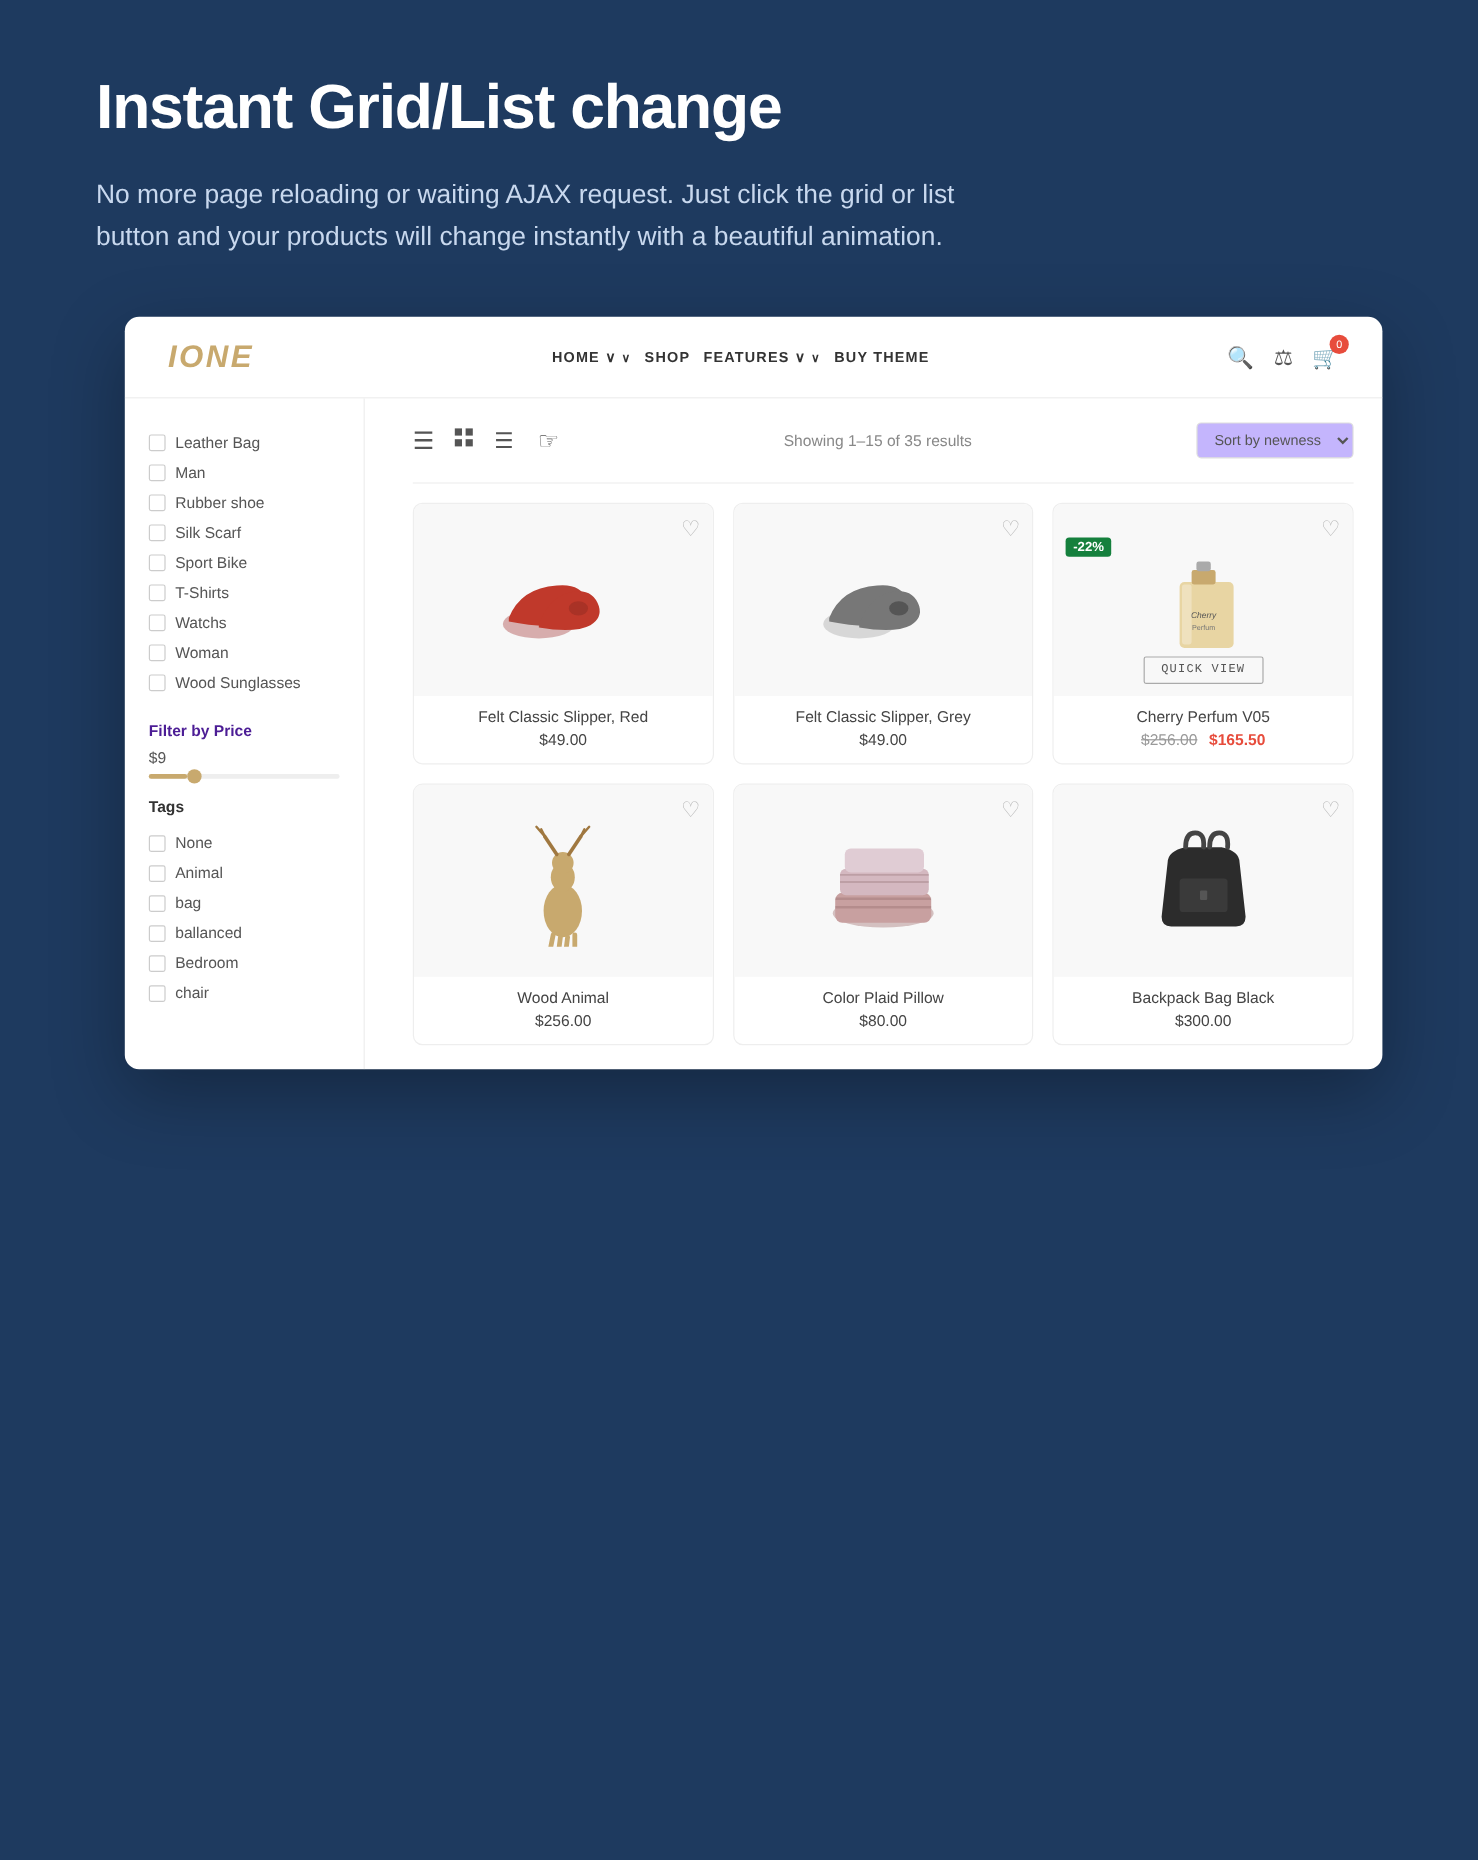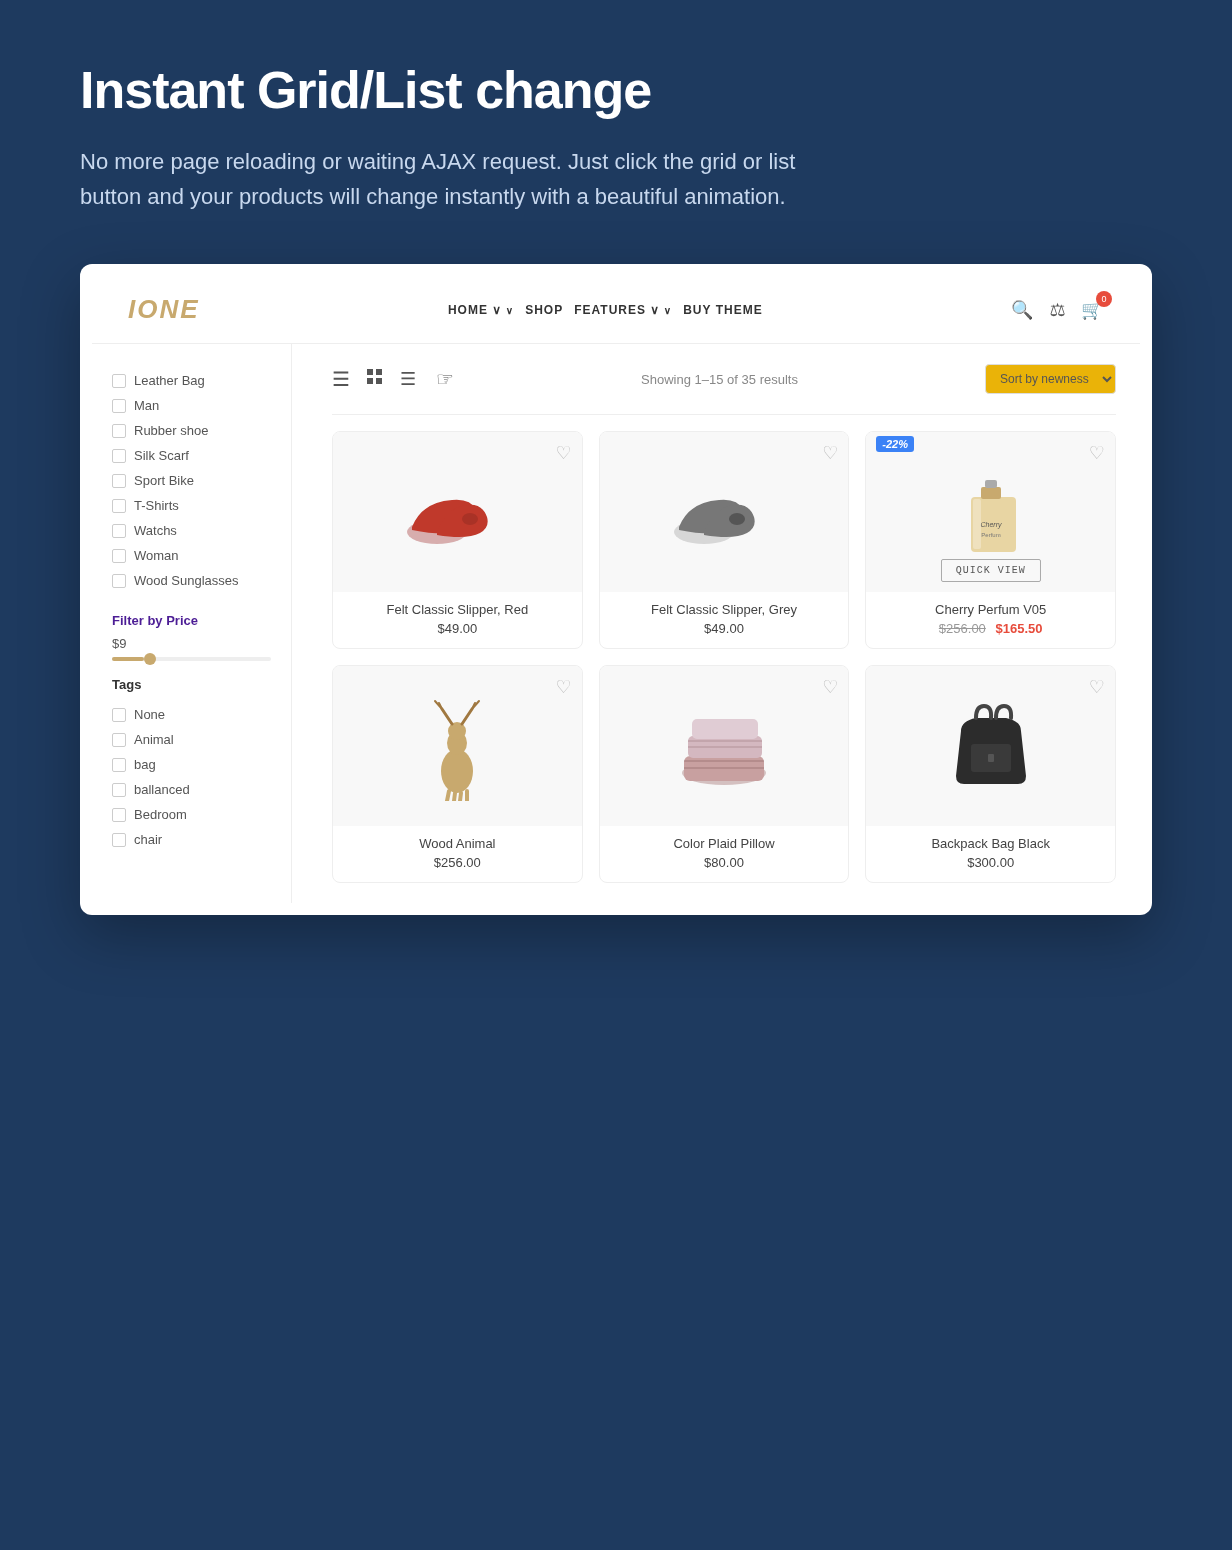--- a/index.html
+++ b/index.html
@@ -21,21 +21,22 @@
       font-size: 22px;
       line-height: 1.6;
       max-width: 780px;
       margin-bottom: 50px;
     }
     .demo-window {
       background: #fff;
       border-radius: 12px;
       overflow: hidden;
       box-shadow: 0 20px 60px rgba(0,0,0,0.3);
-      padding: 12px;
+      padding: 0;
+      margin-left: 24px;
     }
     
     .nav-bar {
       display: flex;
       align-items: center;
       padding: 18px 36px;
       border-bottom: 1px solid #eee;
       gap: 40px;
     }
     .logo {
@@ -187,21 +188,21 @@
       color: #888;
       flex: 1;
       text-align: center;
     }
     .sort-select {
       font-size: 12px;
       color: #555;
       border: 1px solid #ddd;
       padding: 6px 10px;
       border-radius: 4px;
-      background: #eab308;
+      background: #c4b5fd;
       cursor: pointer;
     }
     .toolbar-divider {
       border: none;
       border-top: 1px solid #eee;
       margin-bottom: 16px;
     }
     .cursor-icon {
       font-size: 20px;
       color: #555;
@@ -232,29 +233,28 @@
       position: absolute;
       top: 10px;
       right: 10px;
       font-size: 18px;
       color: #bbb;
       cursor: pointer;
       z-index: 2;
     }
     .discount-badge {
       position: absolute;
-      top: 4px;
+      top: 28px;
       left: 10px;
-      background: #3b82f6;
+      background: #15803d;
       color: #fff;
       font-size: 11px;
       padding: 2px 6px;
       border-radius: 3px;
       font-weight: 600;
-      font-style: italic;
     }
     .quick-view-btn {
       position: absolute;
       bottom: 10px;
       left: 50%;
       transform: translateX(-50%);
       background: transparent;
       border: 1px solid #aaa;
       color: #555;
       font-size: 10px;

